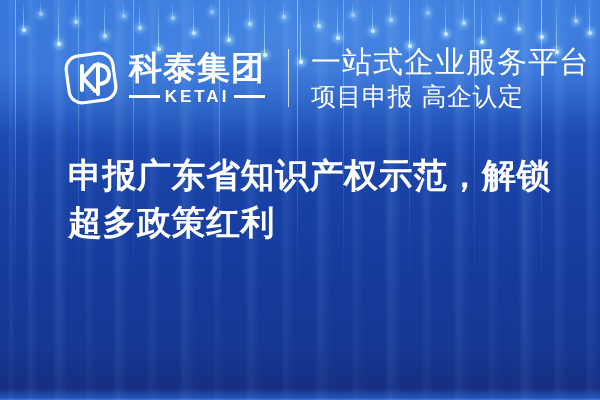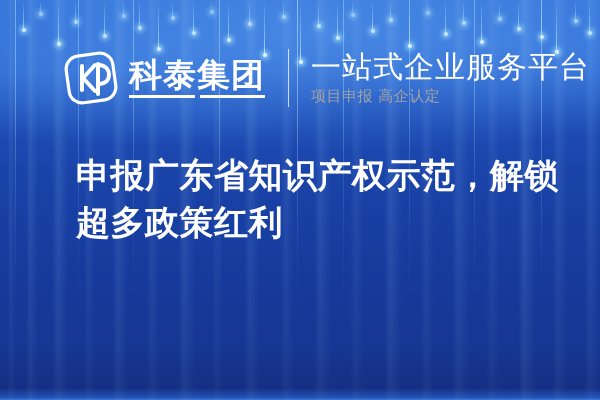--- a/index.html
+++ b/index.html
@@ -237,32 +237,32 @@
   .tagline-main {
     font-size: 30px;
     line-height: 1.06;
     color: #ffffff;
     letter-spacing: 1px;
     white-space: nowrap;
     font-family: "DejaVu Sans", "Liberation Sans", sans-serif;
   }
   .tagline-sub {
     margin-top: 6px;
-    font-size: 15px;
+    font-size: 25px;
     line-height: 1.05;
-    color: #a3a3a3;
+    color: #ffffff;
     letter-spacing: 0.5px;
     white-space: nowrap;
     font-family: "DejaVu Serif", "Liberation Serif", serif;
   }
 
   
   .headline {
     position: absolute;
-    left: 76px;
+    left: 68px;
     top: 152px;
     width: 500px;
     font-size: 34px;
     line-height: 1.38;
     font-weight: 700;
     color: #ffffff;
     letter-spacing: 0.5px;
     font-family: "DejaVu Sans", "Liberation Sans", sans-serif;
   }
 </style>
@@ -318,20 +318,21 @@
         <rect x="5.5" y="4.5" width="47" height="47" rx="13" ry="13" transform="rotate(-8 29 28)" fill="none" stroke="#ffffff" stroke-width="3.2"></rect>
         <path d="M20 16 L20 40" stroke="#ffffff" stroke-width="4" stroke-linecap="round" fill="none"></path>
         <path d="M33 15 L21 28 L33 41" stroke="#ffffff" stroke-width="4" stroke-linecap="round" stroke-linejoin="round" fill="none"></path>
         <path d="M36 14 L36 44" stroke="#ffffff" stroke-width="4" stroke-linecap="round" fill="none"></path>
         <path d="M36 15 C45 15 47 21 47 25 C47 29 45 34 36 34" stroke="#ffffff" stroke-width="4" stroke-linejoin="round" fill="none"></path>
       </svg>
       <div class="logo-words">
         <div class="logo-cn">科泰集团</div>
         <div class="logo-en-row">
           <span class="logo-dash"></span>
+          <span class="logo-en">KETAI</span>
           <span class="logo-dash"></span>
         </div>
       </div>
     </div>
 
     <div class="divider"></div>
 
     <div class="tagline-block">
       <div class="tagline-main">一站式企业服务平台</div>
       <div class="tagline-sub">项目申报 高企认定</div>

